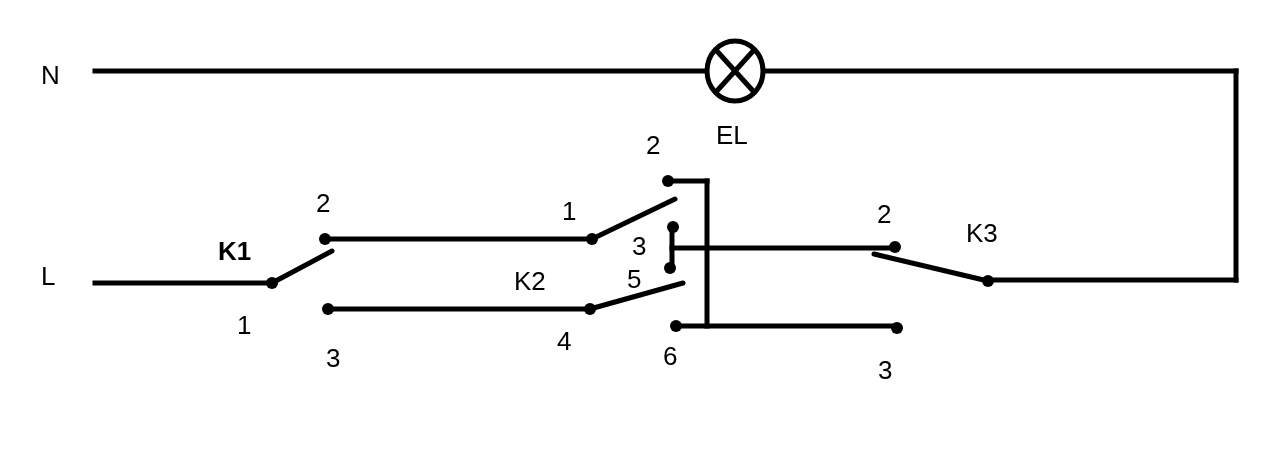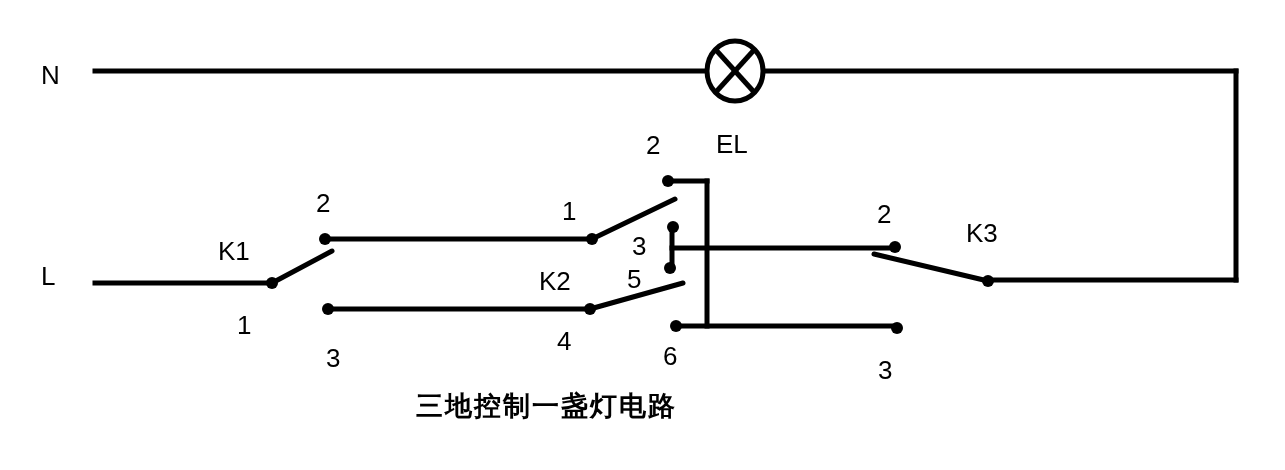--- a/index.html
+++ b/index.html
@@ -85,37 +85,36 @@
       <circle class="dot" cx="988" cy="281" r="6"></circle>
       <circle class="dot" cx="897" cy="328" r="6"></circle>
     </g>
   </svg>
 
   
   <span class="lbl" style="left:41px; top:62px;">N</span>
   <span class="lbl" style="left:41px; top:263px;">L</span>
 
   
-  <span class="lbl" style="left:716px; top:131px;">EL</span>
+  <span class="lbl" style="left:716px; top:122px;">EL</span>
 
   
-  <span class="lbl" style="left:218px; top:238px;">K1</span>
+  <span class="lbl" style="left:218px; top:238px;font-weight:bold;">K1</span>
   <span class="lbl" style="left:316px; top:190px;">2</span>
   <span class="lbl" style="left:237px; top:312px;">1</span>
   <span class="lbl" style="left:326px; top:345px;">3</span>
 
   
-  <span class="lbl" style="left:514px; top:268px;margin-left:25px;">K2</span>
+  <span class="lbl" style="left:514px; top:268px;">K2</span>
   <span class="lbl" style="left:646px; top:132px;">2</span>
   <span class="lbl" style="left:562px; top:198px;">1</span>
   <span class="lbl" style="left:632px; top:233px;">3</span>
   <span class="lbl" style="left:627px; top:266px;">5</span>
   <span class="lbl" style="left:557px; top:328px;">4</span>
   <span class="lbl" style="left:663px; top:343px;">6</span>
 
   
   <span class="lbl" style="left:966px; top:220px;">K3</span>
   <span class="lbl" style="left:877px; top:201px;">2</span>
   <span class="lbl" style="left:878px; top:357px;">3</span>
 
   
-  <span class="caption">三地控制一盏灯电路</span>
 </div>
 
 </body></html>

